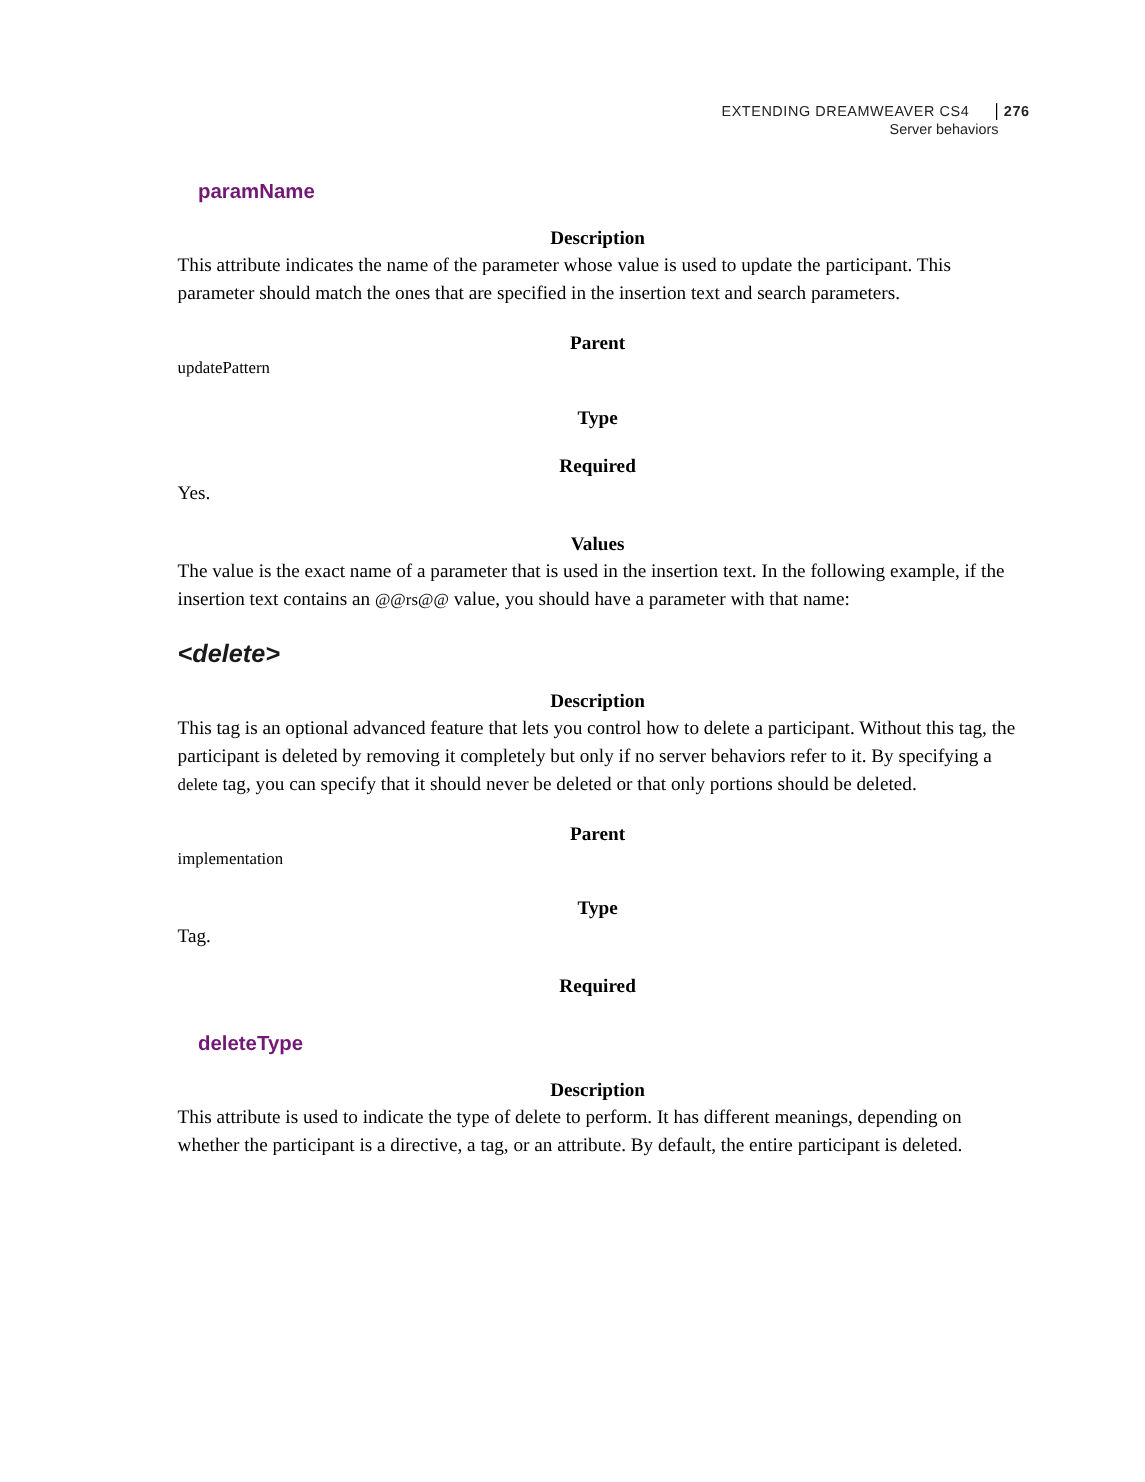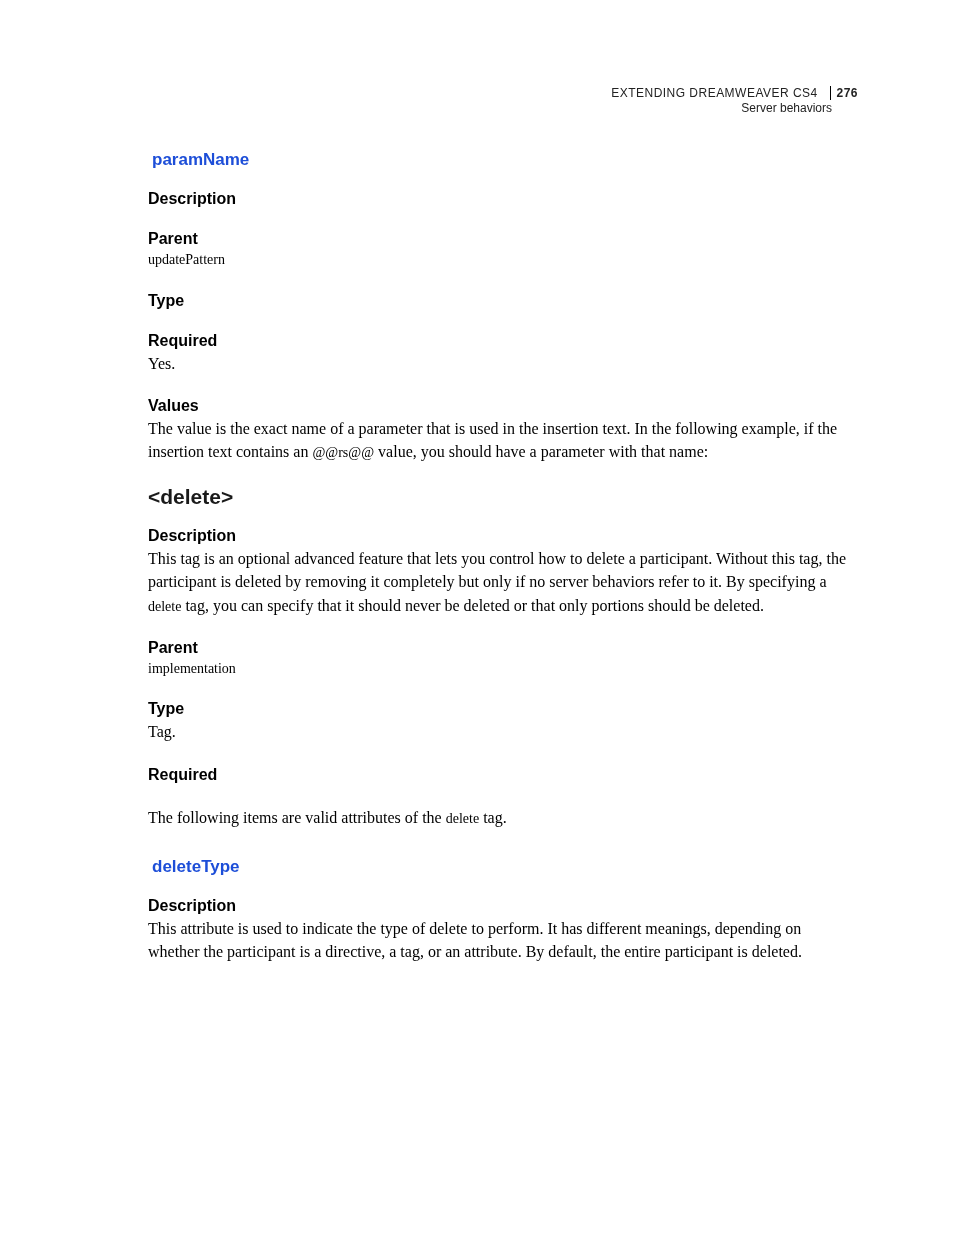--- a/index.html
+++ b/index.html
@@ -26,88 +26,90 @@
     line-height: 1.25;
     color: #222;
   }
   .running-head .line1 {
     letter-spacing: 0.04em;
   }
   .running-head .pagenum {
     font-weight: 700;
     padding-left: 6px;
     border-left: 1.5px solid #000;
-    margin-left: 8px;
+    margin-left: 18px;
   }
   .running-head .line2 {
     font-weight: 400;
     padding-right: 26px;
   }
   .content {
     margin-top: 62px;
   }
   h3.sans {
     font-family: "Myriad Pro", "Helvetica Neue", Arial, sans-serif;
     font-weight: 700;
     font-size: 17px;
-    margin: 0 0 6px 4px;
-    color: #1d4ed8;
+    margin: 0 0 6px 17px;
+    color: #701a75;
   }
   h2.sans {
     font-family: "Myriad Pro", "Helvetica Neue", Arial, sans-serif;
     font-weight: 700;
     font-size: 21px;
     margin: 0 0 6px 0;
     color: #1a1a1a;
   }
   .label {
-    font-family: Liberation Sans, sans-serif;
+    font-family: Liberation Serif, serif;
     font-weight: 700;
     font-size: 16px;
     margin: 0 0 2px 0;
+    text-align: center;
   }
   p.body {
     font-size: 16px;
     line-height: 1.45;
     margin: 0 0 4px 0;
     max-width: 700px;
   }
   .mono {
     font-family: Liberation Serif, serif;
     font-size: 14px;
     line-height: 1.4;
   }
   .codeblock {
     font-family: "Courier New", Courier, monospace;
     font-size: 14px;
     margin: 8px 0 0 0;
     white-space: pre;
   }
   .block { margin-bottom: 22px; }
-  .gap-lg { margin-top: 34px; }
+  .gap-lg { margin-top: 34px; font-style: italic; }
 </style>
 </head>
 <body>
 
 <div class="page">
 
   <div class="running-head">
     <div class="line1">
       <span>EXTENDING DREAMWEAVER CS4</span>
       <span class="pagenum">276</span>
     </div>
     <div class="line2">Server behaviors</div>
   </div>
 
   <div class="content">
 
     <h3 class="sans">paramName</h3>
 
     <div class="block" style="margin-top:20px;">
       <div class="label">Description</div>
+      <p class="body">This attribute indicates the name of the parameter whose value is used to update the participant. This parameter should match the ones that are specified in the insertion text and search parameters.</p>
     </div>
 
     <div class="block">
       <div class="label">Parent</div>
       <div class="mono">updatePattern</div>
     </div>
 
     <div class="block">
       <div class="label">Type</div>
     </div>
@@ -140,23 +142,20 @@
 
     <div class="block">
       <div class="label">Type</div>
       <p class="body">Tag.</p>
     </div>
 
     <div class="block">
       <div class="label">Required</div>
     </div>
 
-    <p class="body">
-      <span>The following items are valid attributes of the </span><span class="mono">delete</span><span> tag.</span>
-    </p>
 
     <h3 class="sans" style="margin-top:28px;">deleteType</h3>
 
     <div class="block" style="margin-top:20px;">
       <div class="label">Description</div>
       <p class="body">This attribute is used to indicate the type of delete to perform. It has different meanings, depending on whether the participant is a directive, a tag, or an attribute. By default, the entire participant is deleted.</p>
     </div>
 
   </div>
 </div>

